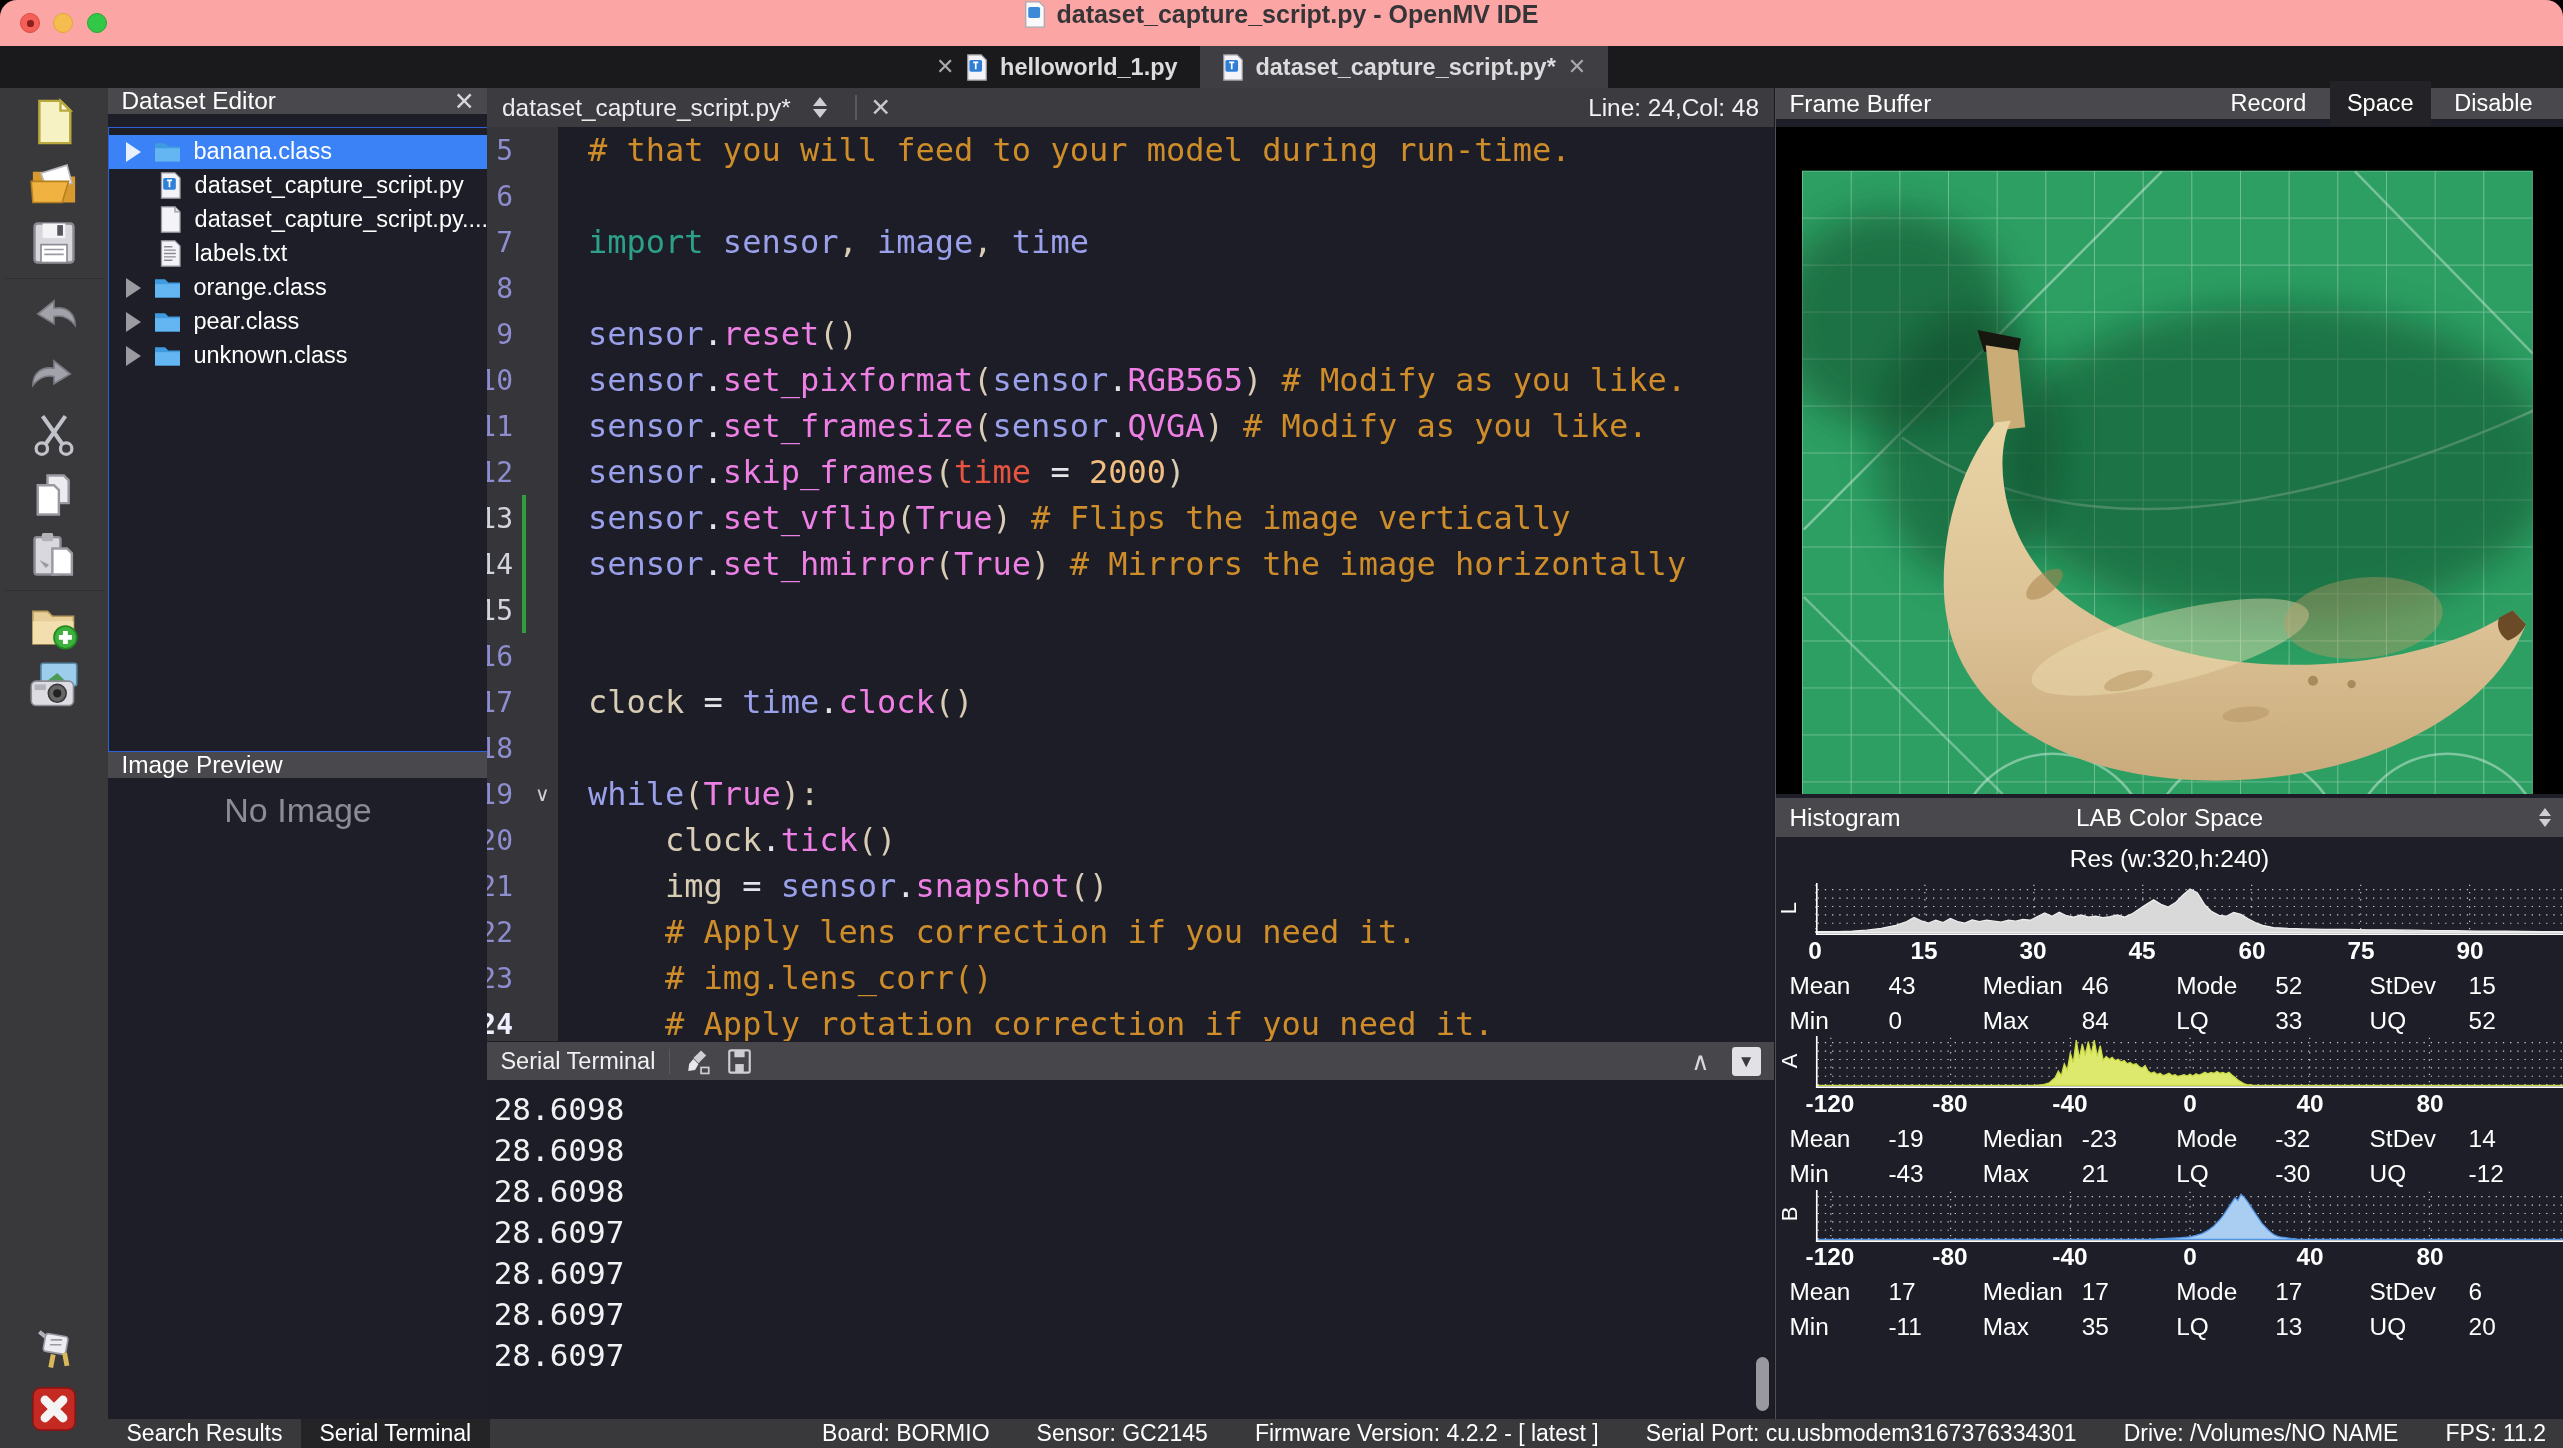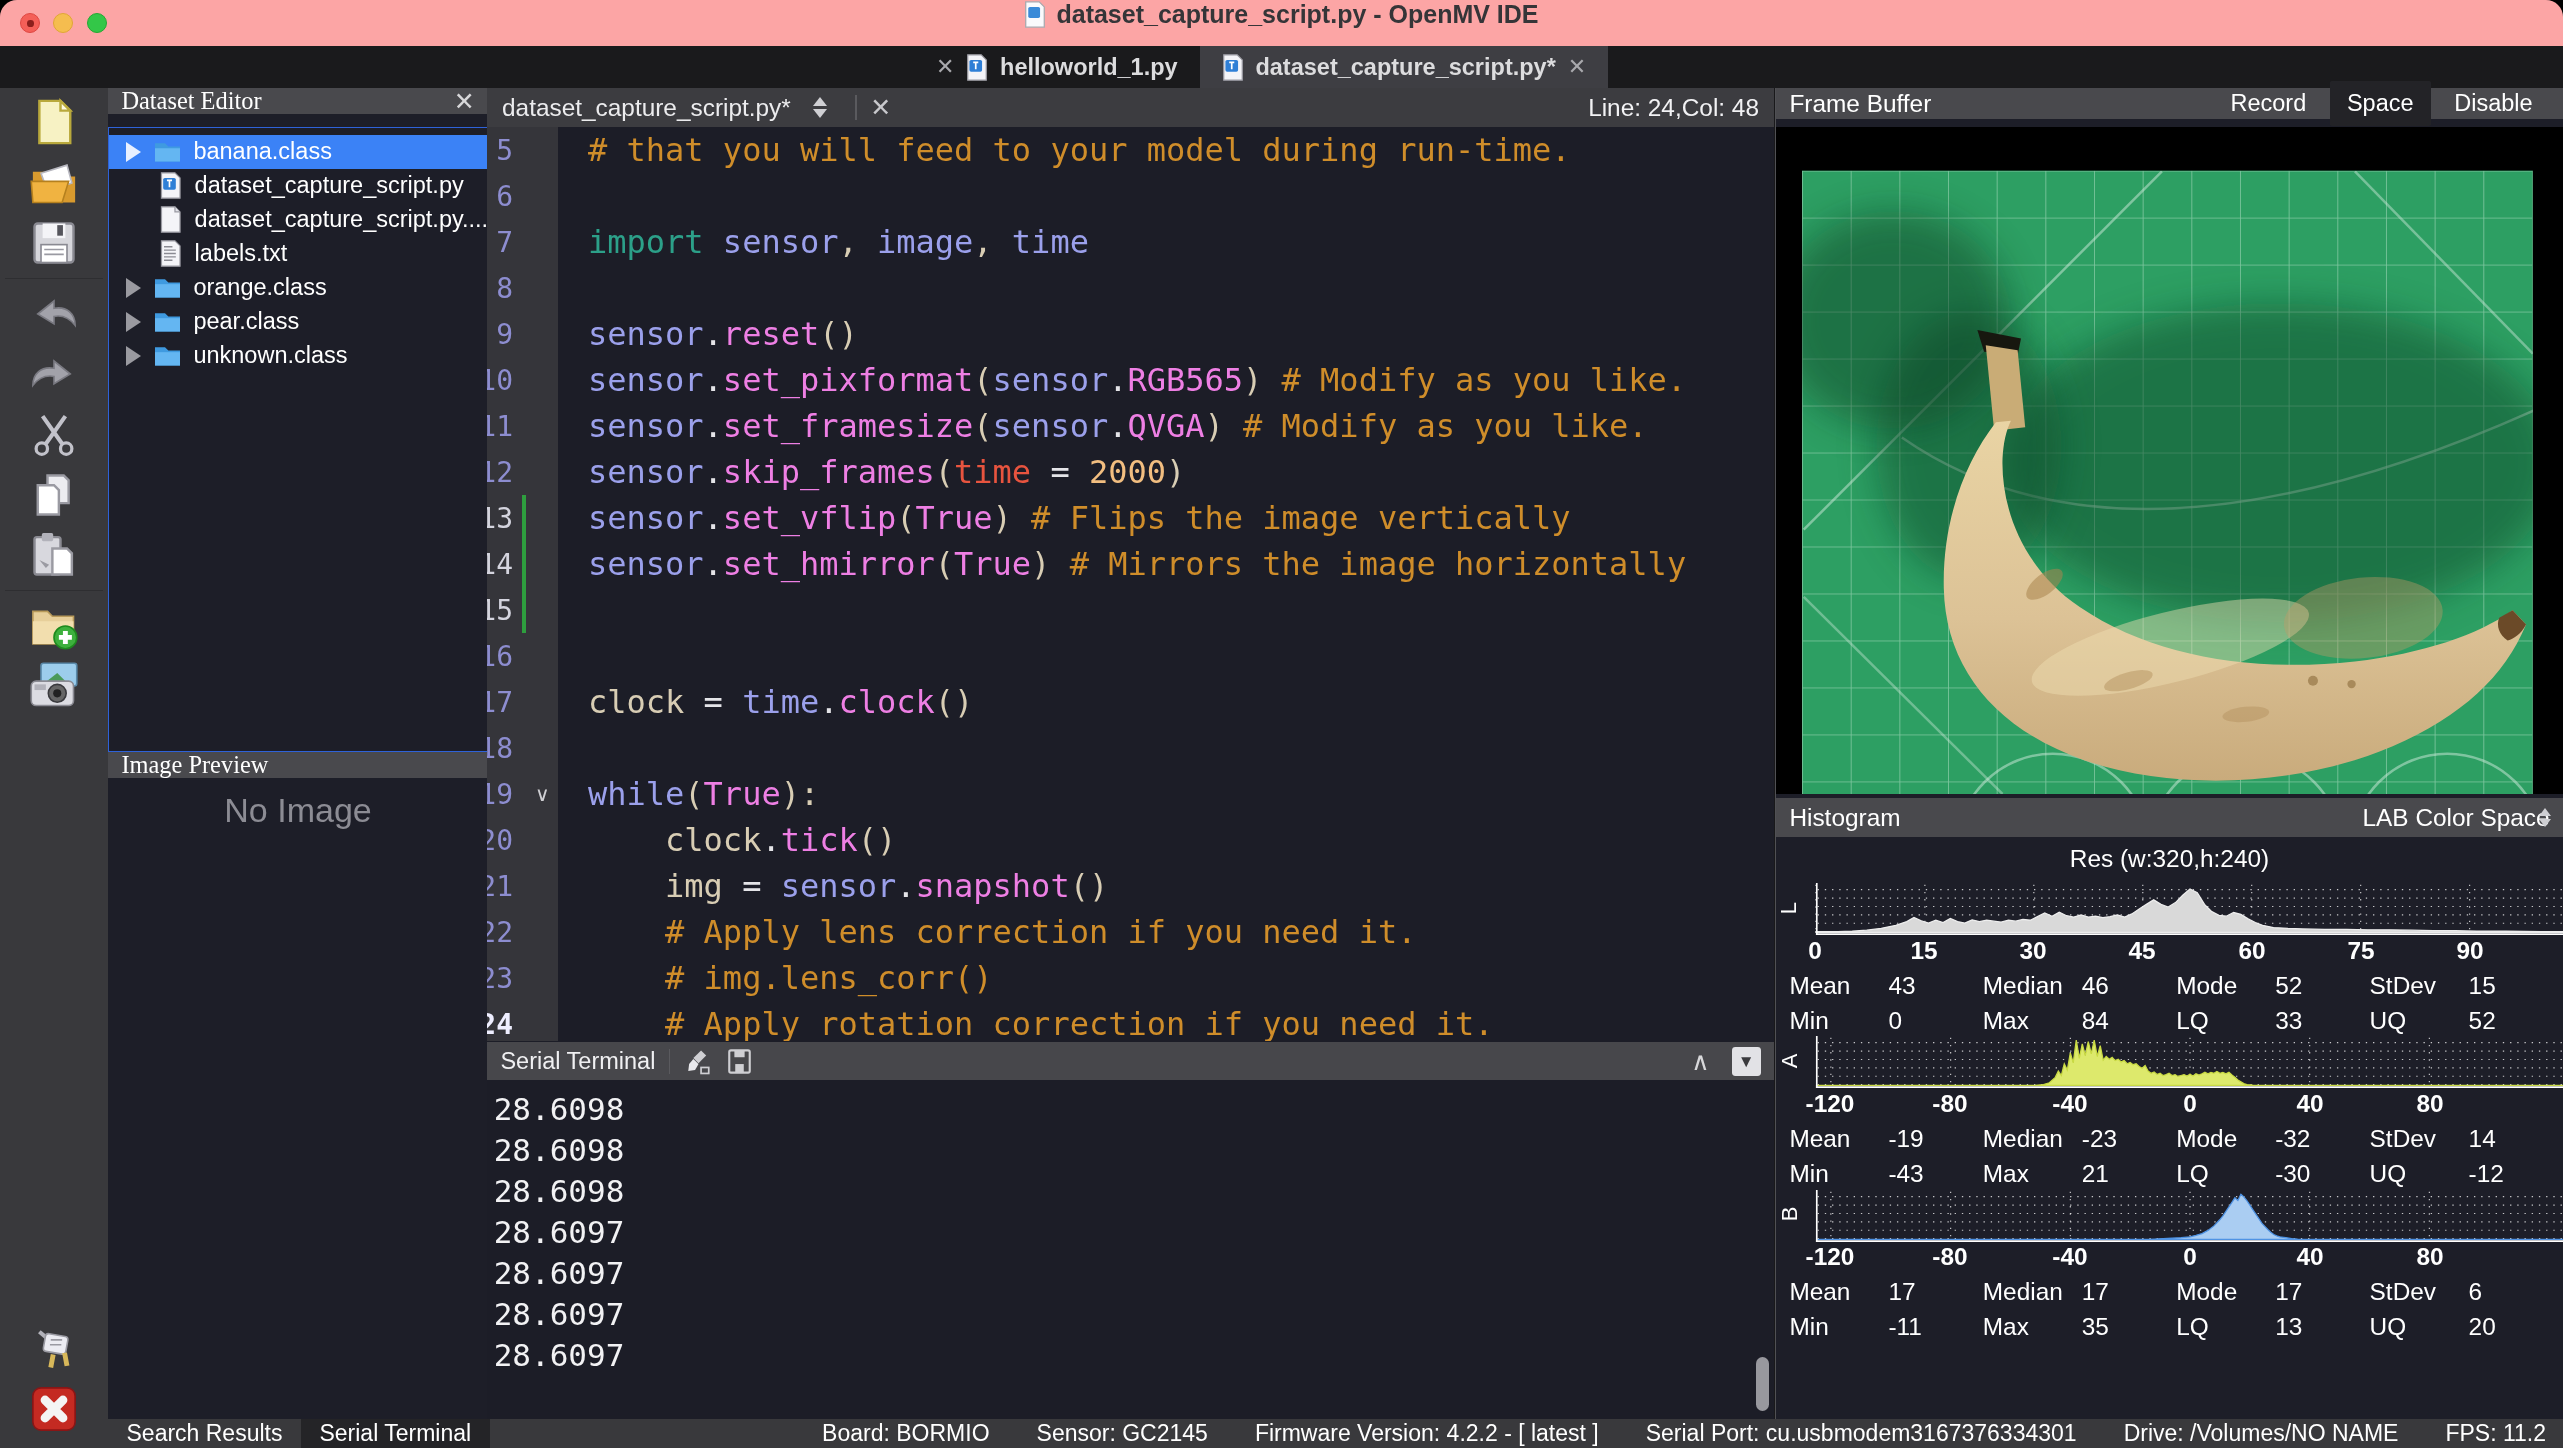--- a/index.html
+++ b/index.html
@@ -28,21 +28,21 @@
   
   .toolrail { position:absolute; left:0; top:88px; width:108px; bottom:0; background:#39393c; }
   .rail-icon { width:55px; height:52px; margin:8.4px auto 8.4px; display:flex; align-items:center; justify-content:center; }
   .rail-icon svg { width:52px; height:52px; }
   .rail-div { height:1.7px; background:#46464a; border-bottom:0.8px solid #2e2e31; margin:6.7px 5px; }
   .rail-bottom { position:absolute; bottom:5px; left:0; width:100%; }
 
   
   .sidebar { position:absolute; left:108px; top:88px; width:380px; bottom:29px; background:#1d1e28; }
   .panel-header { height:26px; background:#49494d; color:#fff; font-size:24.4px;
-                  display:flex; align-items:center; padding:0 13.4px;font-family:Liberation Serif, serif; }
+                  display:flex; align-items:center; padding:0 13.4px; }
   .panel-header .spacer { flex:1; }
   .panel-header .x { color:#d8d8da; font-size:25px; }
   .dataset { position:absolute; left:0; top:0; width:100%; height:664px; }
   .tree { position:absolute; left:0; top:39px; right:0; bottom:0; background:#1d1e28;
           border:1.7px solid #2e62d9; overflow:hidden; padding-top:6.7px; }
   .tree-row { height:34px; display:flex; align-items:center; color:#fff; font-size:23.5px; gap:11.8px; padding-left:11.8px; }
   .tree-row.selected { background:#3b82f6; }
   .tree-arrow { width:0; height:0; border-style:solid; border-width:10px 0 10px 15px;
                 border-color:transparent transparent transparent #9a9aa0; margin-left:5px; }
   .tree-arrow.hidden { visibility:hidden; }
@@ -99,21 +99,21 @@
                display:flex; align-items:center; color:#fff; font-size:24.4px; padding:0 13.4px; }
   .fb-buttons { margin-left:auto; display:flex; align-items:center; gap:6.7px; }
   .fb-btn { color:#fff; font-size:23.5px; padding:9px 17px; border-radius:1.7px; }
   .fb-btn.active { background:#232327; }
   .fb-image { position:absolute; left:0; top:39px; width:100%; height:667px; background:#000; }
   .fb-image svg { width:100%; height:100%; display:block; }
 
   .hist-header { position:absolute; left:0; top:710px; width:100%; height:39px; background:#49494d;
                  display:flex; align-items:center; color:#fff; font-size:24.4px; padding:0 13.4px; }
   .hist-title { position:absolute; left:13.4px; }
-  .hist-cs { width:100%; text-align:right; }
+  .hist-cs { width:100%; text-align:center; }
   .hist-spin { position:absolute; right:11.8px; display:flex; flex-direction:column; gap:2.5px; }
   .hist-spin i { width:0; height:0; border-style:solid; display:block; }
   .hist-spin .up { border-width:0 6.7px 8.4px 6.7px; border-color:transparent transparent #cfcfd3 transparent; }
   .hist-spin .dn { border-width:8.4px 6.7px 0 6.7px; border-color:#cfcfd3 transparent transparent transparent; }
   .hist-body { position:absolute; left:0; top:749px; right:0; bottom:0; overflow:hidden; }
   .res-label { text-align:center; color:#fff; font-size:24.4px; margin:8.4px 0 10px; }
   .channel { position:relative; margin-bottom:1.7px; }
   .ch-letter { position:absolute; left:6.7px; top:11.8px; color:#fff; font-size:22px; transform:rotate(-90deg); }
   .plot { margin-left:39px; width:750px; height:52px; display:block; }
   .ticks { position:relative; margin-left:39px; width:750px; height:30px; }

